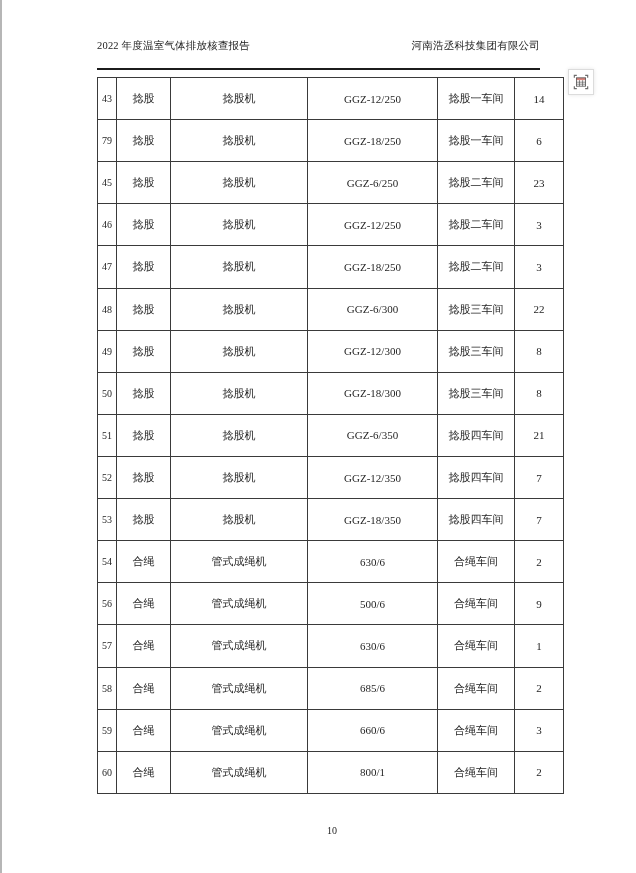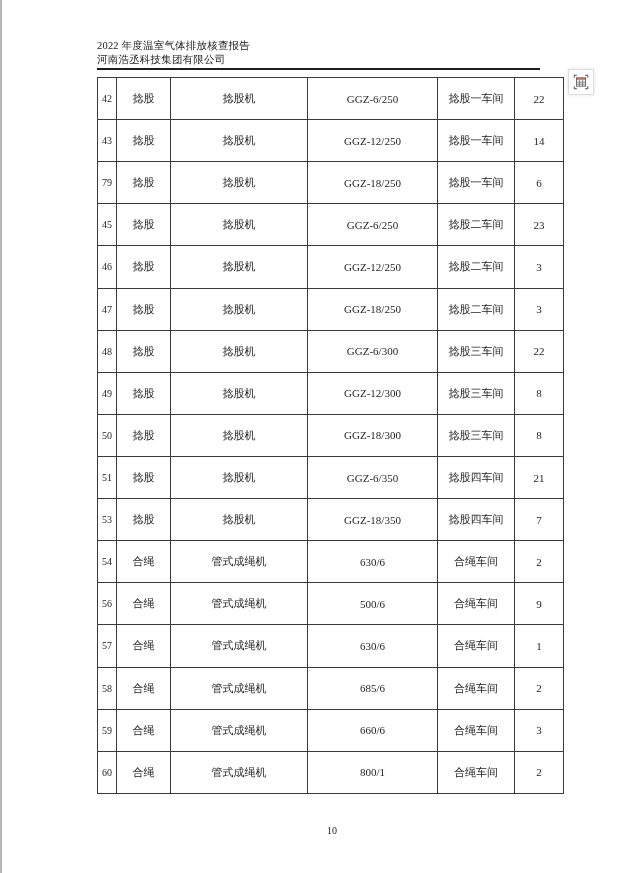--- a/index.html
+++ b/index.html
@@ -21,21 +21,20 @@
     position: absolute;
     left: 97px; top: 39px;
     width: 443px;
     display: flex;
     justify-content: space-between;
     align-items: baseline;
     font-size: 10.5px;
     color: #222;
     letter-spacing: 0.2px;
     white-space: nowrap;
-    flex-direction: column;
   }
   .header-rule {
     position: absolute;
     left: 97px; top: 68px;
     width: 443px; height: 2px;
     background: #1c1c1c;
   }
   table.equipment {
     position: absolute;
     left: 97px; top: 77px;
@@ -92,28 +91,20 @@
   <colgroup>
     <col style="width:19px">
     <col style="width:54px">
     <col style="width:137px">
     <col style="width:130px">
     <col style="width:77px">
     <col style="width:49px">
   </colgroup>
   <tbody>
       <tr>
-        <td>42</td>
-        <td>捻股</td>
-        <td>捻股机</td>
-        <td>GGZ-6/250</td>
-        <td>捻股一车间</td>
-        <td>22</td>
-      </tr>
-      <tr>
         <td>43</td>
         <td>捻股</td>
         <td>捻股机</td>
         <td>GGZ-12/250</td>
         <td>捻股一车间</td>
         <td>14</td>
       </tr>
       <tr>
         <td>79</td>
         <td>捻股</td>
@@ -170,20 +161,28 @@
         <td>捻股三车间</td>
         <td>8</td>
       </tr>
       <tr>
         <td>51</td>
         <td>捻股</td>
         <td>捻股机</td>
         <td>GGZ-6/350</td>
         <td>捻股四车间</td>
         <td>21</td>
+      </tr>
+      <tr>
+        <td>52</td>
+        <td>捻股</td>
+        <td>捻股机</td>
+        <td>GGZ-12/350</td>
+        <td>捻股四车间</td>
+        <td>7</td>
       </tr>
       <tr>
         <td>53</td>
         <td>捻股</td>
         <td>捻股机</td>
         <td>GGZ-18/350</td>
         <td>捻股四车间</td>
         <td>7</td>
       </tr>
       <tr>

